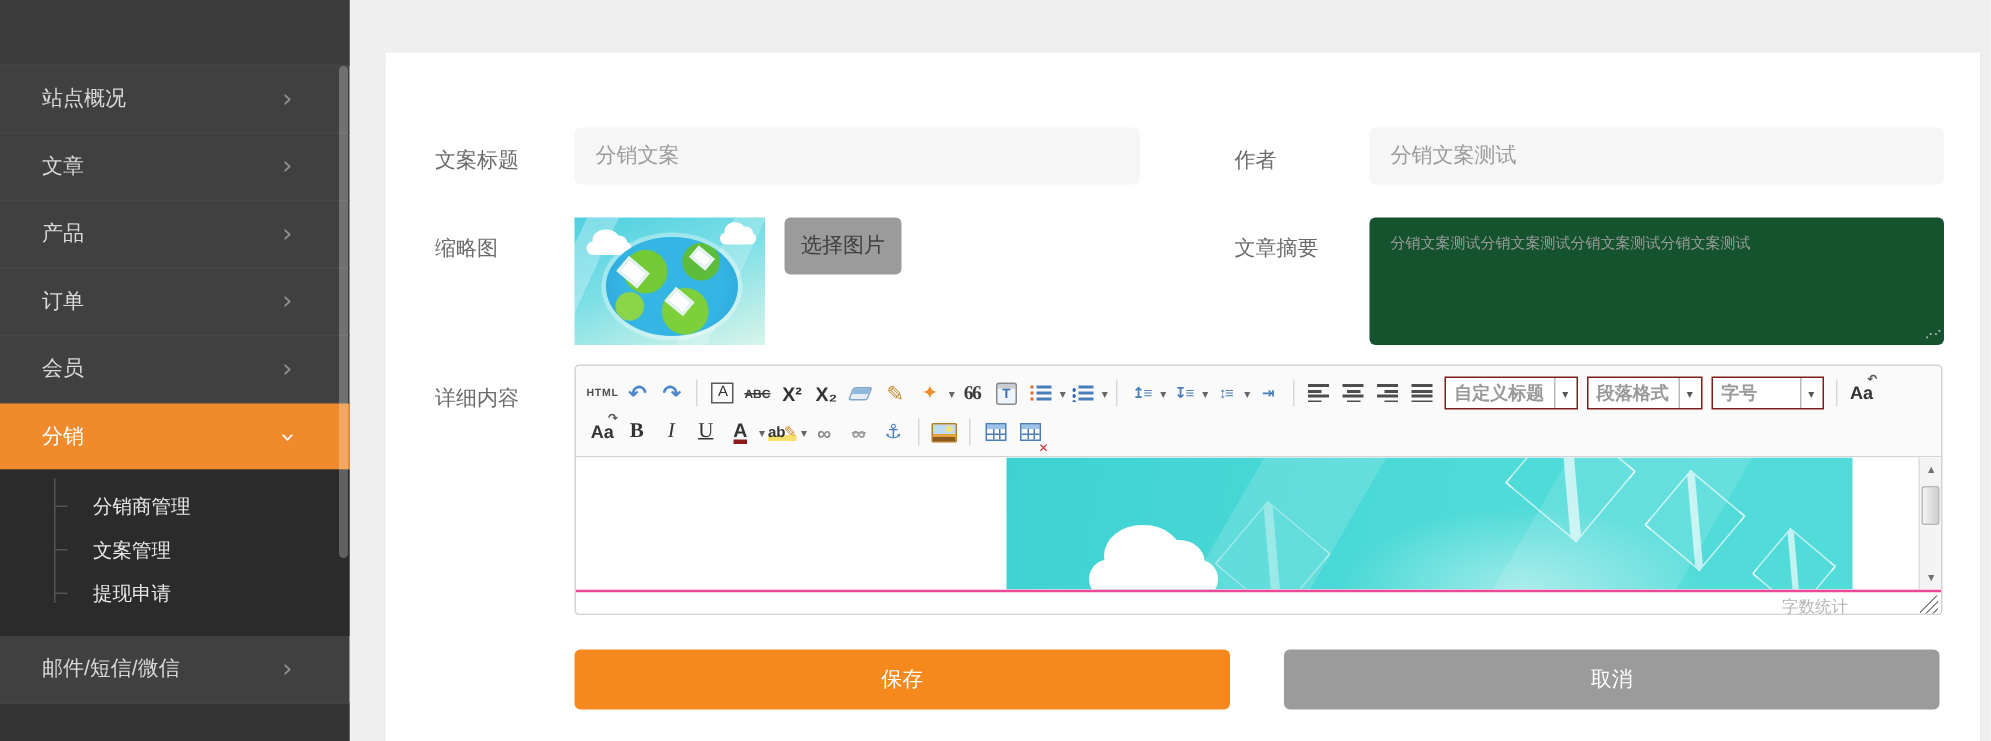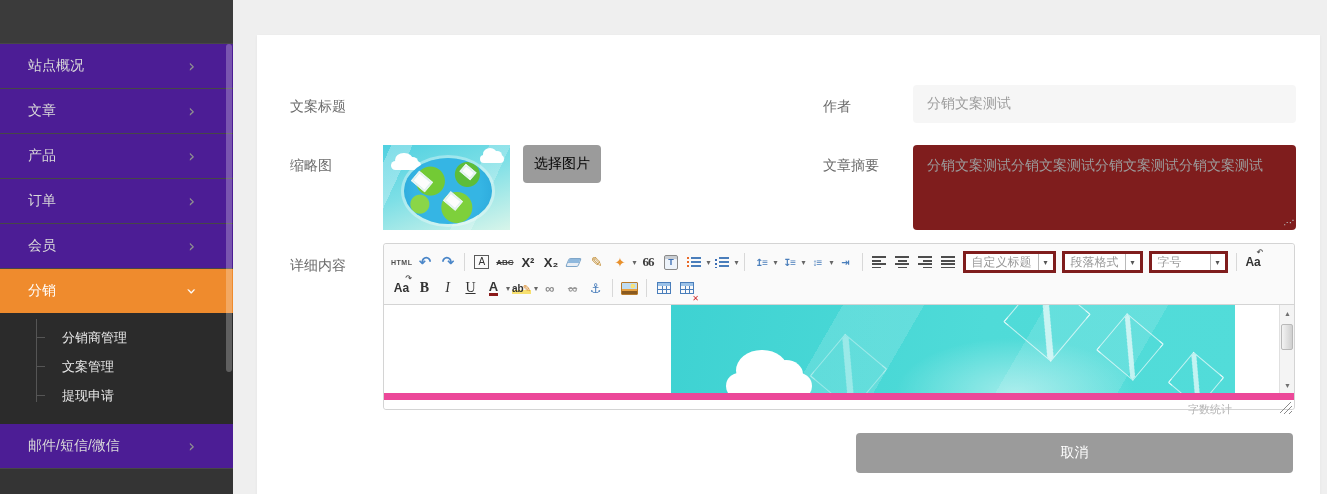--- a/index.html
+++ b/index.html
@@ -1,20 +1,20 @@
 <!DOCTYPE html>
 <html><head>
 <meta charset="utf-8">
 <style>
   * { margin:0; padding:0; box-sizing:border-box; }
   html,body { width:1327px; height:494px; overflow:hidden; background:#efefef;
     font-family:"Liberation Sans","DejaVu Sans",sans-serif; }
 
   
-  .sidebar { position:absolute; left:0; top:0; width:233px; height:494px; background:#4c1d95; }
+  .sidebar { position:absolute; left:0; top:0; width:233px; height:494px; background:#404040; }
   .sb-top { height:44px; background:#3b3b3b; border-bottom:1px solid #474747; }
   .sb-item { position:relative; height:45px; border-bottom:1px solid #474747; display:flex;
     align-items:center; padding-left:28px; color:#d9d9d9; font-size:14px; cursor:pointer; }
   .sb-item .chev { position:absolute; right:38px; color:#8f8f8f; font-size:17px; line-height:1;
     font-family:"DejaVu Sans",sans-serif; }
   .sb-item.active { background:#ef8b2d; color:#ffffff; border-bottom:none; height:44px; }
   .sb-item.active .chev { color:#fdfdfd; transform:rotate(90deg); }
   .sb-sub { background:#2b2b2b; padding:10px 0 14px 0; position:relative; }
   .sb-sub .tree-v { position:absolute; left:36px; top:6px; bottom:22px; width:1px; background:#555; }
   .sb-subitem { position:relative; height:29px; display:flex; align-items:center;
@@ -24,22 +24,22 @@
   .sb-scroll { position:absolute; right:1px; top:44px; width:6px; height:328px;
     background:rgba(255,255,255,0.25); border-radius:3px; }
 
   
   .card { position:absolute; left:257px; top:35px; width:1063px; height:500px; background:#fff;
     box-shadow:0 1px 3px rgba(0,0,0,0.05); }
   .flabel { position:absolute; color:#6b6b6b; font-size:14px; }
   .finput { position:absolute; height:38px; background:#f6f6f6; border-radius:4px;
     border:none; outline:none; padding:0 14px; font-size:14px; color:#9c9c9c;
     font-family:"Liberation Sans","DejaVu Sans",sans-serif; }
-  .ftextarea { position:absolute; background:#7f1d1d; border-radius:4px; border:none; outline:none;
-    padding:10px 14px; font-size:14px; color:#9c9c9c; resize:none; line-height:1.5;
+  .ftextarea { position:absolute; background:#14532d; border-radius:4px; border:none; outline:none;
+    padding:10px 14px; font-size:10px; color:#9c9c9c; resize:none; line-height:1.5;
     font-family:"Liberation Sans","DejaVu Sans",sans-serif; overflow:hidden; }
   .ta-grip { position:absolute; width:10px; height:10px; color:#b5b5b5; font-size:8px; line-height:10px; }
 
   
   .thumb { position:absolute; left:126px; top:110px; width:127px; height:85px; overflow:hidden;
     background:linear-gradient(160deg,#4fd0e0 0%,#7ddfe6 45%,#d8f5ea 100%); cursor:pointer; }
   .thumb .streak { position:absolute; left:-30px; top:-20px; width:200px; height:140px;
     background:
       linear-gradient(115deg, transparent 18%, rgba(255,255,255,0.28) 18% 26%, transparent 26%),
       linear-gradient(115deg, transparent 55%, rgba(255,255,255,0.22) 55% 63%, transparent 63%); }
@@ -56,21 +56,21 @@
     width:60%; height:160%; left:12%; top:-90%; }
   .cloud::after { content:""; position:absolute; background:#fff; border-radius:50%;
     width:40%; height:110%; right:10%; top:-50%; }
   .env { position:absolute; border:1px solid rgba(255,255,255,0.65);
     background:linear-gradient(to top right, transparent 46%, rgba(255,255,255,0.65) 46% 54%, transparent 54%);
     transform:rotate(40deg); }
   .env.solid { background:#fdfdfd; border:1px solid #e2f2ef;
     box-shadow:inset 0 0 0 1px rgba(120,200,190,0.25); }
 
   .pick-btn { position:absolute; left:266px; top:110px; width:78px; height:38px; background:#9b9b9b;
-    border:none; border-radius:4px; color:#000000; font-size:14px; cursor:pointer;
+    border:none; border-radius:4px; color:#404040; font-size:14px; cursor:pointer;
     font-family:"Liberation Sans","DejaVu Sans",sans-serif; }
 
   
   .editor { position:absolute; left:126px; top:208px; width:912px; height:167px;
     border:1px solid #d4d4d4; border-radius:3px; background:#fff; }
   .toolbar { height:61px; background:#fafafa; border-bottom:1px solid #d4d4d4;
     border-radius:3px 3px 0 0; padding:5px 4px 0 6px; }
   .tb-row { display:flex; align-items:center; height:26px; }
   .ti { display:inline-flex; align-items:center; justify-content:center; min-width:21px; height:22px;
     margin:0 1px; font-size:12px; color:#444; cursor:pointer; border-radius:2px; position:relative; }
@@ -122,21 +122,21 @@
       linear-gradient(#4d4d4d,#4d4d4d) 0 0/14px 2px no-repeat,
       linear-gradient(#4d4d4d,#4d4d4d) right 3.5px/9px 2px no-repeat,
       linear-gradient(#4d4d4d,#4d4d4d) 0 7px/14px 2px no-repeat,
       linear-gradient(#4d4d4d,#4d4d4d) right 10.5px/9px 2px no-repeat; }
   .ic-align.justify { background:
       linear-gradient(#4d4d4d,#4d4d4d) 0 0/14px 2px no-repeat,
       linear-gradient(#4d4d4d,#4d4d4d) 0 3.5px/14px 2px no-repeat,
       linear-gradient(#4d4d4d,#4d4d4d) 0 7px/14px 2px no-repeat,
       linear-gradient(#4d4d4d,#4d4d4d) 0 10.5px/14px 2px no-repeat; }
   .tb-select { display:inline-flex; align-items:center; height:22px; background:#fff;
-    border:3px solid #7f1d1d; margin:18px 3px; cursor:pointer; }
+    border:1px solid #7f1d1d; margin:18px 3px; cursor:pointer;font-weight:bold; }
   .tb-select .lbl { padding:0 6px; font-size:12px; color:#999; min-width:58px; }
   .tb-select .dd { width:15px; height:100%; border-left:1px solid #b9b9b9; display:flex;
     align-items:center; justify-content:center; font-size:8px; color:#555; }
   .t-case { font-size:12px; font-weight:bold; color:#333; }
   .t-case::after { content:"\21B6"; position:absolute; top:-3px; right:0px; font-size:8px; color:#555; }
   .t-case.lower::after { content:"\21B7"; }
   .t-serif { font-family:"Liberation Serif","DejaVu Serif",serif; font-size:14px; font-weight:bold; color:#333; }
   .t-italic { font-family:"Liberation Serif","DejaVu Serif",serif; font-size:14px; font-style:italic; color:#333; }
   .t-under { font-family:"Liberation Serif","DejaVu Serif",serif; font-size:14px; text-decoration:underline; color:#333; }
   .t-fontcolor { font-size:13px; font-weight:bold; color:#333; border-bottom:3px solid #8b1a1a; line-height:12px; }
@@ -167,21 +167,21 @@
       linear-gradient(120deg, transparent 60%, rgba(255,255,255,0.12) 60% 78%, transparent 78%); }
   .banner .glow { position:absolute; left:38%; bottom:-60px; width:260px; height:120px; border-radius:50%;
     background:radial-gradient(ellipse at center, rgba(255,255,255,0.45), transparent 65%); }
   .ed-scroll { position:absolute; right:0; top:0; width:15px; height:88px; background:#f4f4f4;
     border-left:1px solid #e0e0e0; }
   .ed-scroll .btn { position:absolute; left:0; width:15px; height:14px; display:flex; align-items:center;
     justify-content:center; font-size:7px; color:#707070; cursor:pointer; }
   .ed-scroll .btn.up { top:1px; } .ed-scroll .btn.down { bottom:1px; }
   .ed-scroll .sthumb { position:absolute; left:1px; top:19px; width:12px; height:26px;
     background:linear-gradient(90deg,#f3f3f3,#cfcfcf); border:1px solid #b9b9b9; border-radius:2px; cursor:pointer; }
-  .ed-bottom { position:relative; height:16px; border-top:7px solid #ec4899; background:#fff;
+  .ed-bottom { position:relative; height:16px; border-top:2px solid #ec4899; background:#fff;
     border-radius:0 0 3px 3px; }
   .wordcount { position:absolute; right:62px; top:2px; font-size:11px; color:#b5b5b5; }
   .ed-grip { position:absolute; right:2px; top:2px; width:12px; height:12px; cursor:nwse-resize;
     background:
       linear-gradient(135deg, transparent 44%, #8a8a8a 44% 50%, transparent 50%) 0 0/12px 12px no-repeat,
       linear-gradient(135deg, transparent 64%, #8a8a8a 64% 70%, transparent 70%) 0 0/12px 12px no-repeat,
       linear-gradient(135deg, transparent 84%, #8a8a8a 84% 90%, transparent 90%) 0 0/12px 12px no-repeat; }
 
   .btn-save { position:absolute; left:126px; top:398px; width:437px; height:40px; background:#f6891e;
     border:none; border-radius:4px; color:#fff; font-size:14px; cursor:pointer;
@@ -239,20 +239,21 @@
     <span class="chev">›</span>
   </div>
   <div class="sb-bottom-sliver"></div>
 
   <div class="sb-scroll"></div>
 </nav>
 
 <main class="card">
 
   <label class="flabel" style="left:33px; top:63px;">文案标题</label>
+  <input class="finput" style="left: 126px; top: 50px; width: 377px;" value="分销文案">
 
   <label class="flabel" style="left:566px; top:63px;">作者</label>
   <input class="finput" style="left: 656px; top: 50px; width: 383px;" value="分销文案测试">
 
   <label class="flabel" style="left:33px; top:122px;">缩略图</label>
 
   <div class="thumb">
     <div class="streak"></div>
     <div class="cloud" style="left:8px; top:16px; width:30px; height:9px;"></div>
     <div class="cloud" style="right:6px; top:10px; width:24px; height:8px;"></div>
@@ -385,14 +386,15 @@
         <span class="btn down">▼</span>
       </div>
     </div>
 
     <div class="ed-bottom">
       <span class="wordcount">字数统计</span>
       <span class="ed-grip"></span>
     </div>
   </div>
 
+  <button class="btn-save">保存</button>
   <button class="btn-cancel">取消</button>
 </main>
 
 </body></html>

